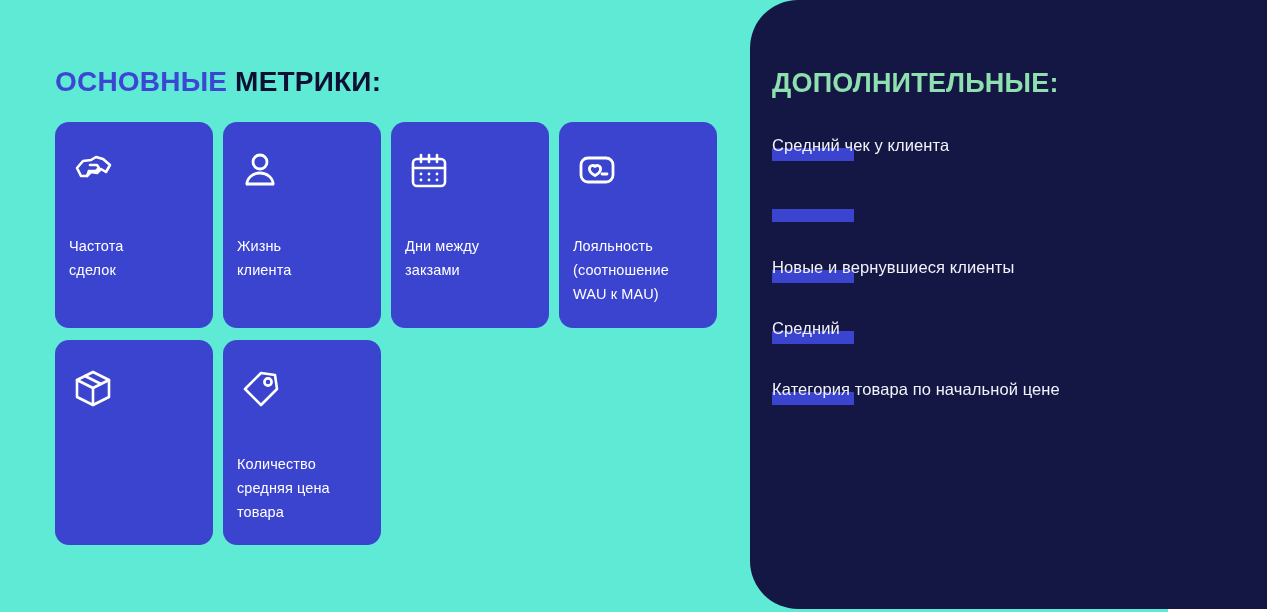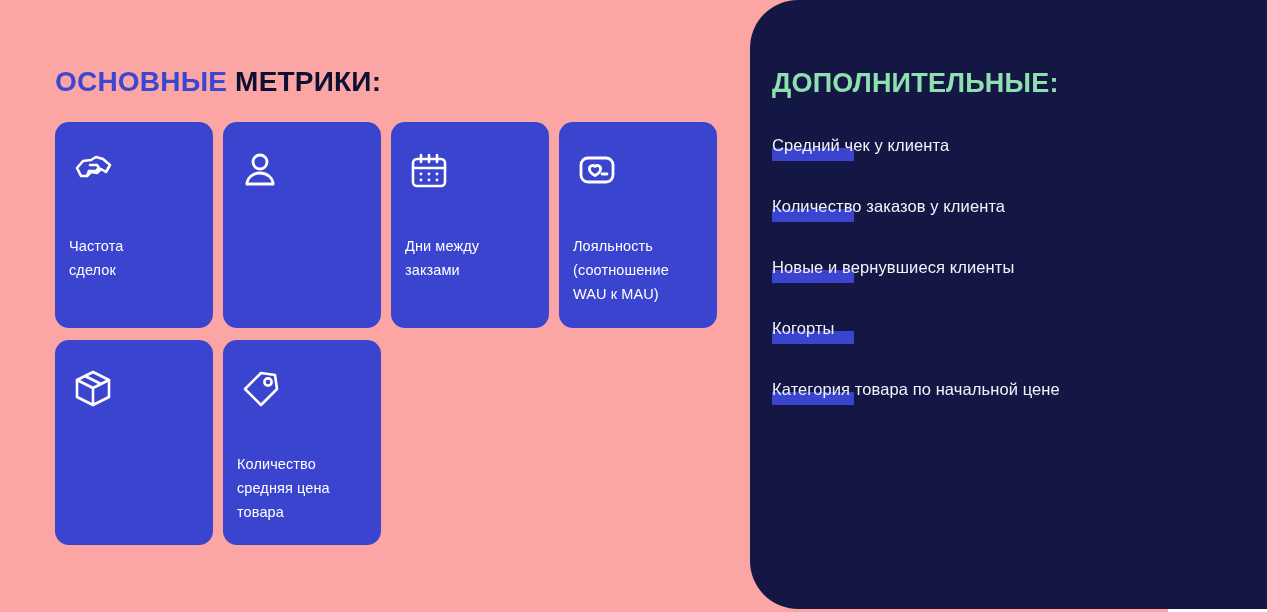--- a/index.html
+++ b/index.html
@@ -9,21 +9,21 @@
     height: 612px;
     background: #ffffff;
     font-family: "Liberation Sans", sans-serif;
     overflow: hidden;
   }
 
   #root {
     position: relative;
     width: 1168px;
     height: 612px;
-    background: #fca5a5;
+    background: #5eead4;
   }
 
   
   #left-section {
     position: absolute;
     left: 0; top: 0;
     width: 750px;
     height: 612px;
   }
 
@@ -164,20 +164,22 @@
 
 
       <div class="metric-card">
         <span class="card-icon">
           <svg viewBox="0 0 48 48" fill="none" stroke="#ffffff" stroke-width="2.8" stroke-linecap="round" stroke-linejoin="round">
             <circle cx="23" cy="16" r="7"></circle>
             <path d="M10 38 A13 11 0 0 1 36 38"></path>
             <path d="M10 38 L36 38"></path>
           </svg>
         </span>
+        <span class="card-label" style="white-space:pre-line">Жизнь
+клиента</span>
       </div>
 
       <div class="metric-card">
         <span class="card-icon">
           <svg viewBox="0 0 48 48" fill="none" stroke="#ffffff" stroke-width="2.6" stroke-linecap="round" stroke-linejoin="round">
             <rect x="8" y="13" width="32" height="27" rx="4"></rect>
             <path d="M8 22 L40 22"></path>
             <path d="M16 9 L16 16"></path>
             <path d="M24 9 L24 16"></path>
             <path d="M32 9 L32 16"></path>
@@ -239,31 +241,30 @@
 
     <div id="extra-list">
 
       <div class="extra-item">
         <span class="hl-bar"></span>
         <span class="extra-text">Средний чек у клиента</span>
       </div>
 
       <div class="extra-item">
         <span class="hl-bar"></span>
-        <span class="extra-text">Количество заказов у клиента</span>
       </div>
 
       <div class="extra-item">
         <span class="hl-bar"></span>
         <span class="extra-text">Новые и вернувшиеся клиенты</span>
       </div>
 
       <div class="extra-item">
         <span class="hl-bar"></span>
-        <span class="extra-text">Когорты</span>
+        <span class="extra-text">Средний</span>
       </div>
 
       <div class="extra-item">
         <span class="hl-bar"></span>
         <span class="extra-text">Категория товара по начальной цене</span>
       </div>
 
     </div>
   </div>
 

